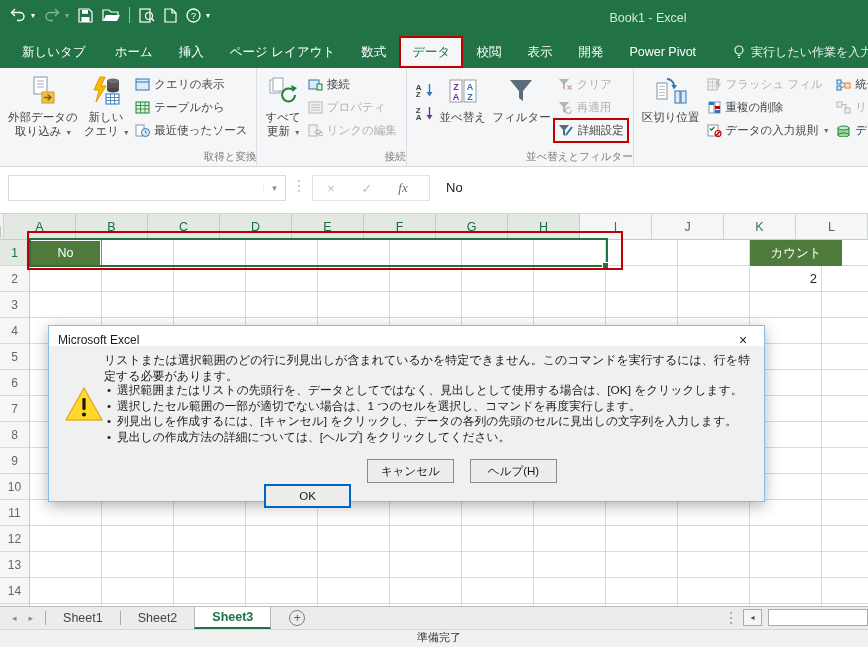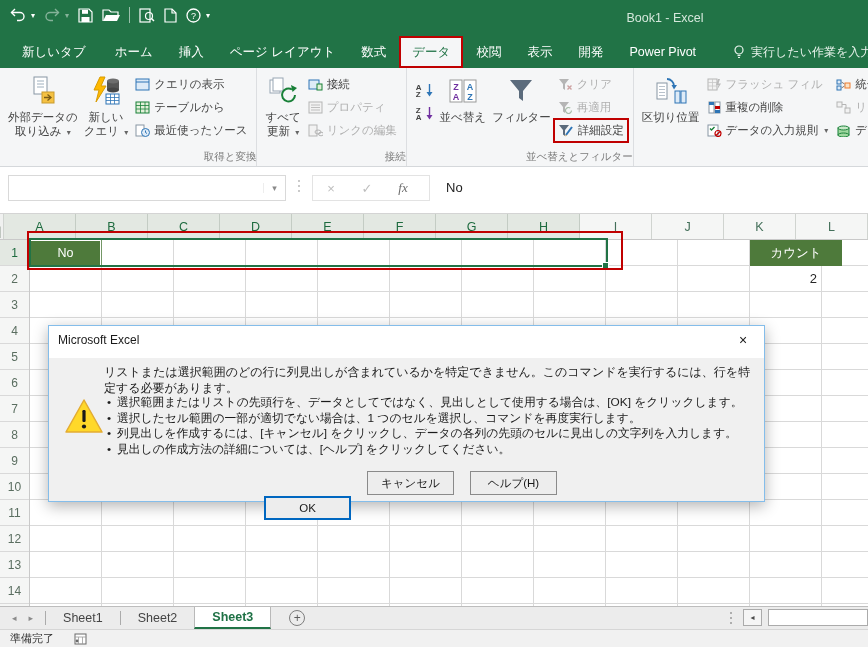--- a/index.html
+++ b/index.html
@@ -7,21 +7,21 @@
   #app { position:relative; width:868px; height:647px; background:#fff; overflow:hidden;
          font-family:"Liberation Sans","DejaVu Sans",sans-serif; }
 
   
   .titlebar { position:absolute; left:0; top:0; width:868px; height:36px; background:#217346; overflow:hidden; }
   .qat { position:absolute; left:10px; top:7px; display:flex; align-items:center; gap:9px; }
   .qat .qi { display:flex; align-items:center; color:#fff; }
   .qat .dim { opacity:.45; }
   .qat .qsep { width:1px; height:16px; background:rgba(255,255,255,.55); }
   .qat .caret { color:#fff; font-size:8px; margin-left:-4px; }
-  .win-title { position:absolute; left:545px; top:0; width:240px; height:36px; line-height:36px;
+  .win-title { position:absolute; left:528px; top:0; width:240px; height:36px; line-height:36px;
                text-align:center; color:#D5E8DC; font-size:12.5px; }
 
   
   .tabrow { position:absolute; left:0; top:36px; width:868px; height:32px; background:#217346;
             display:flex; align-items:stretch; padding-left:6px; overflow:hidden; }
   .rtab { color:#fff; font-size:12.5px; line-height:32px; padding:0 13px; white-space:nowrap; cursor:default; }
   .rtab.file { padding:0 16px; }
   .rtab.active { background:#F5F6F7; color:#217346; outline:2px solid #C00000; outline-offset:-2px; }
   .tellme { display:flex; align-items:center; gap:6px; color:#EAF4ED; font-size:12px; margin-left:24px; white-space:nowrap; }
 
@@ -93,21 +93,21 @@
   .k2 { position:absolute; left:750px; top:266px; width:72px; height:26px; line-height:26px;
         text-align:right; padding-right:5px; font-size:13px; color:#262626; }
 
   
   .red-headerbox { position:absolute; left:27px; top:231px; width:596px; height:39px;
                    border:2px solid #C00000; pointer-events:none; z-index:5; }
 
   
   .dialog { position:absolute; left:48px; top:325px; width:717px; height:177px; background:#F0F0F0;
             border:1px solid #84BDEA; box-shadow:0 4px 14px rgba(0,0,0,.3); z-index:10; }
-  .dtitlebar { position:relative; height:32px; background:#fff; }
+  .dtitlebar { position:relative; height:20px; background:#fff; }
   .dtitle { line-height:28px; padding-left:9px; font-size:12px; color:#1a1a1a; }
   .dclose { position:absolute; right:0; top:0; width:42px; height:28px; text-align:center;
             line-height:28px; font-size:14px; color:#1a1a1a; cursor:default; }
   .dbody { position:relative; height:147px; }
   .dicon { position:absolute; left:15px; top:40px; }
   .dmsg { position:absolute; left:55px; top:6px; right:10px; font-size:12px; color:#1b1b1b; line-height:16px; }
   .dbullets { position:absolute; left:56px; top:37px; right:10px; font-size:11.8px; color:#1b1b1b; }
   .bullet { line-height:15.5px; padding-left:12px; position:relative; }
   .bullet::before { content:"\2022"; position:absolute; left:2px; }
   .dbuttons { position:absolute; left:215px; top:113px; display:flex; gap:16px; }
@@ -128,21 +128,21 @@
               font-size:12px; line-height:14px; text-align:center; align-self:center; margin-left:18px; cursor:default; }
   .hscroll { position:absolute; right:0; top:609px; display:flex; align-items:center; gap:6px; }
   .hdots { display:flex; flex-direction:column; gap:3px; margin-right:5px; }
   .hdots i { width:2px; height:2px; background:#9a9a9a; border-radius:50%; }
   .harrow { width:19px; height:17px; background:#F5F5F5; border:1px solid #ABABAB; color:#4a4a4a;
             font-size:8px; text-align:center; line-height:15px; }
   .hthumb { width:100px; height:17px; background:#fff; border:1px solid #ABABAB; }
 
   
   .statusbar { position:absolute; left:0; top:629px; width:868px; height:18px; background:#F1F1F1;
-               border-top:1px solid #D6D6D6; display:flex; align-items:center; gap:20px; padding-left:10px; }
+               border-top:1px solid #D6D6D6; display:flex; align-items:center; gap:20px; padding-left:10px;flex-direction:column; }
   .ready { font-size:11px; color:#333; }
 </style>
 </head>
 <body>
 
 <div id="app">
 
   <div class="titlebar">
     <div class="qat">
       <span class="qi">

